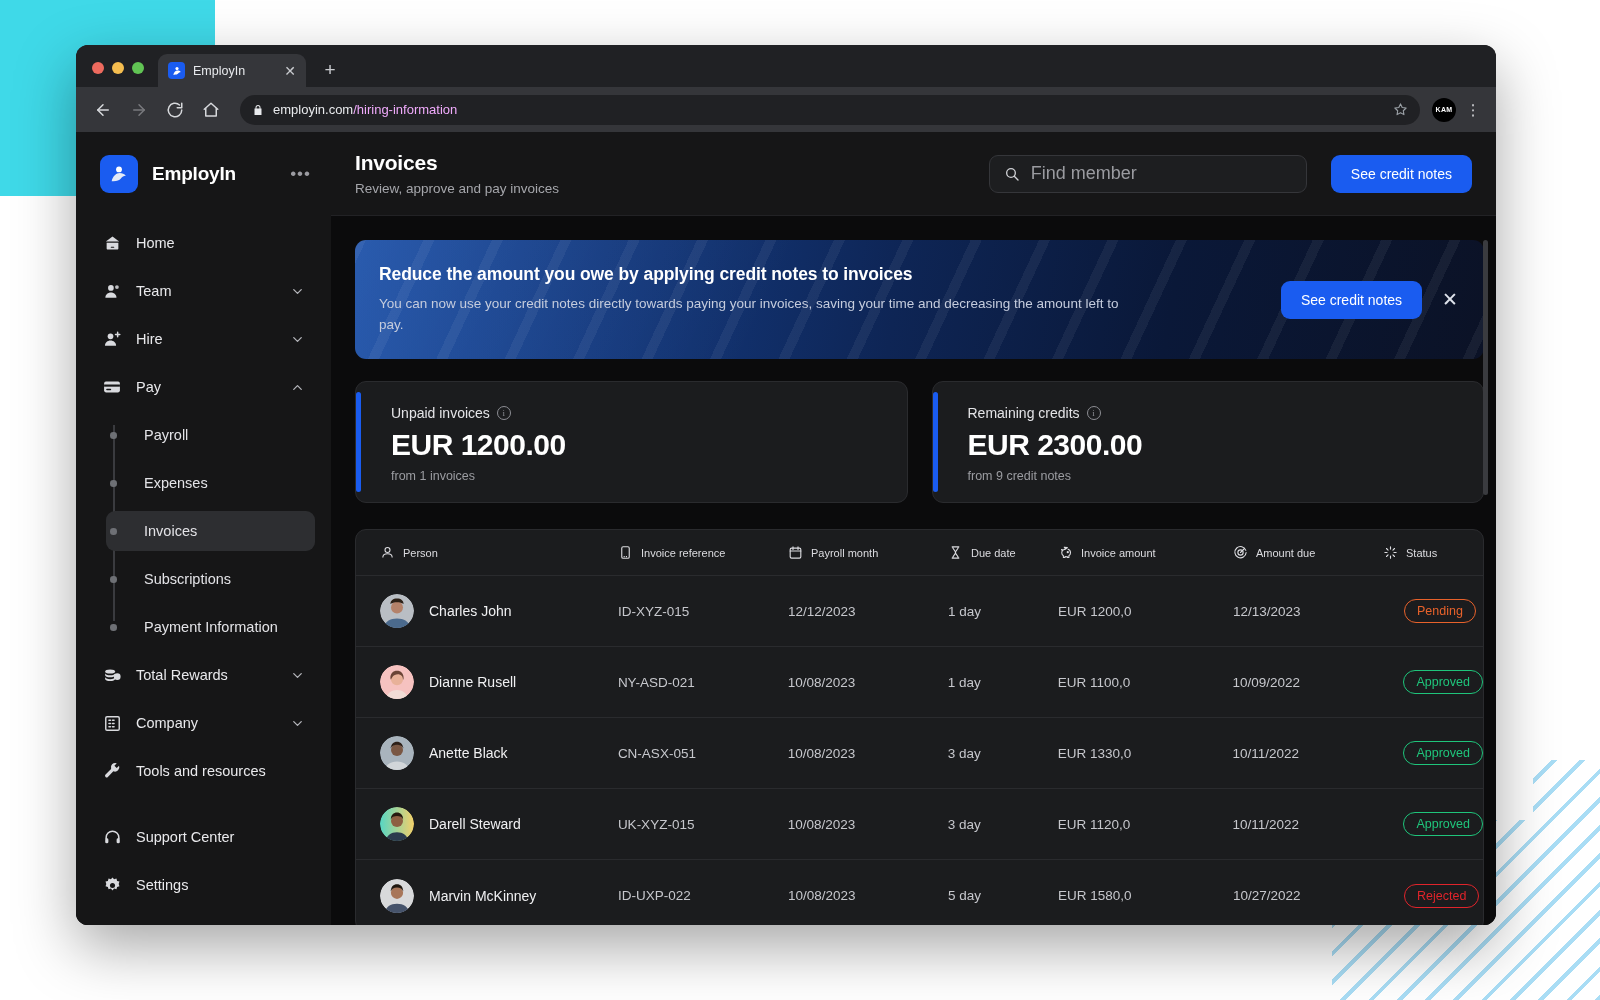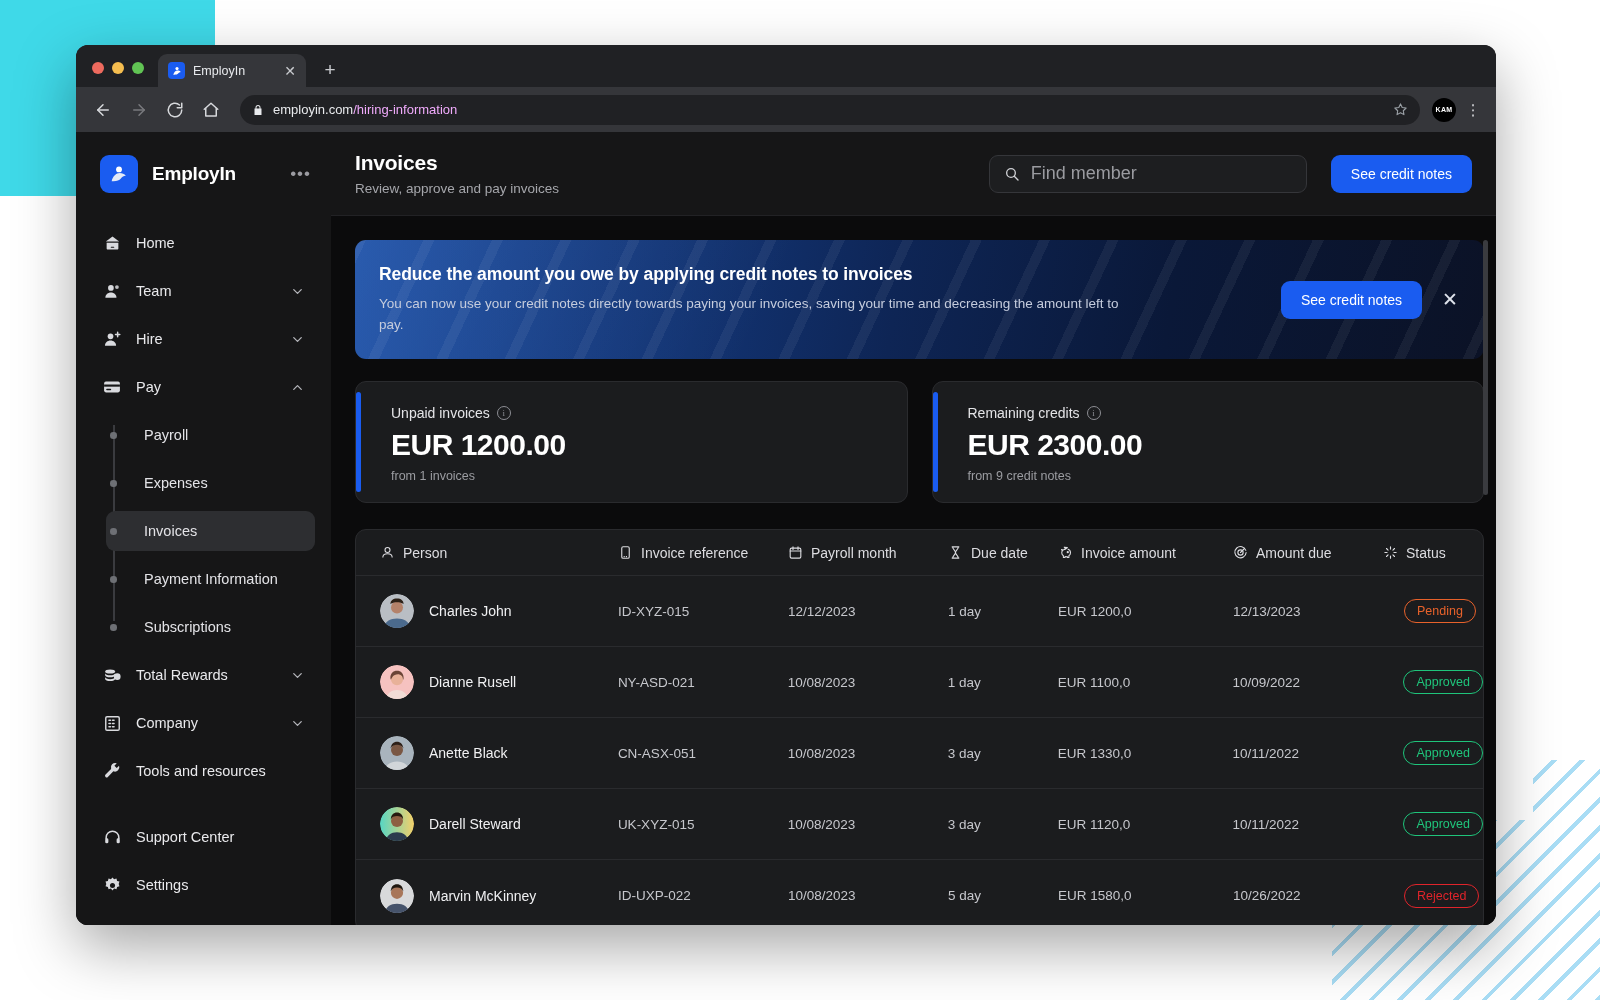--- a/index.html
+++ b/index.html
@@ -175,21 +175,21 @@
     display:inline-flex;align-items:center;justify-content:center;
     font-size:9px;color:#8d8e94;font-family:"Liberation Serif",serif; line-height:1;
   }
 
   
   .table {
     margin-top:26px; background:#1b1c1e; border:1px solid #2a2b2e; border-radius:11px; overflow:hidden;
   }
   .trow { display:flex; align-items:center; }
   .thead { height:46px; border-bottom:1px solid #2a2b2e; }
-  .th { color:#dcdce0; font-size:14px; display:flex; align-items:center; gap:8px; }
+  .th { color:#dcdce0; font-size:11px; display:flex; align-items:center; gap:8px; }
   .tbody-row { height:71px; border-bottom:1px solid #2a2b2e; }
   .tbody-row:last-child { border-bottom:0; }
   .td { color:#c6c7cc; font-size:13.5px; }
 
   .c-person{ width:262px; padding-left:24px; }
   .c-ref{ width:170px; }
   .c-month{ width:160px; }
   .c-due{ width:110px; }
   .c-amt{ width:175px; }
   .c-amtdue{ width:150px; }
@@ -364,24 +364,24 @@
             <div class="sub-item">
                 <span>Payroll</span>
               </div>
             <div class="sub-item">
                 <span>Expenses</span>
               </div>
             <div class="sub-item active">
                 <span>Invoices</span>
               </div>
             <div class="sub-item">
+                <span>Subscriptions</span>
+              </div>
+            <div class="sub-item">
                 <span>Payment Information</span>
-              </div>
-            <div class="sub-item">
-                <span>Subscriptions</span>
               </div>
           </div>
 
           <div class="nav-item">
             <span class="nav-ico">
               <svg width="19" height="19" viewBox="0 0 24 24" fill="currentColor">
                   <ellipse cx="9" cy="7" rx="6.3" ry="2.6"></ellipse>
                   <path d="M2.7 9.2c0 1.4 2.8 2.6 6.3 2.6s6.3-1.2 6.3-2.6v2.5c0 1.4-2.8 2.6-6.3 2.6S2.7 13.1 2.7 11.7V9.2z"></path>
                   <path d="M2.7 14c0 1.4 2.8 2.6 6.3 2.6s6.3-1.2 6.3-2.6v2.4c0 1.4-2.8 2.6-6.3 2.6s-6.3-1.2-6.3-2.6V14z"></path>
                   <circle cx="18" cy="13.5" r="4.2"></circle>
@@ -678,21 +678,21 @@
                         <path d="M10.7 12.6C10.9 7.6 13.5 5.2 17 5.2s6.1 2.4 6.3 7.4c-1-2.8-3.2-4.2-6.3-4.2s-5.3 1.4-6.3 4.2z" fill="#1f1710"></path>
                       </svg>
                   </span>
                   <span class="pname">Marvin McKinney</span>
                 </div>
               </div>
               <div class="td c-ref">ID-UXP-022</div>
               <div class="td c-month">10/08/2023</div>
               <div class="td c-due">5 day</div>
               <div class="td c-amt">EUR 1580,0</div>
-              <div class="td c-amtdue">10/26/2022</div>
+              <div class="td c-amtdue">10/27/2022</div>
               <div class="td c-status">
                 <span class="badge rejected">Rejected</span>
               </div>
             </div>
 
           </div>
 
           <div class="vscroll"></div>
         </div>
 

